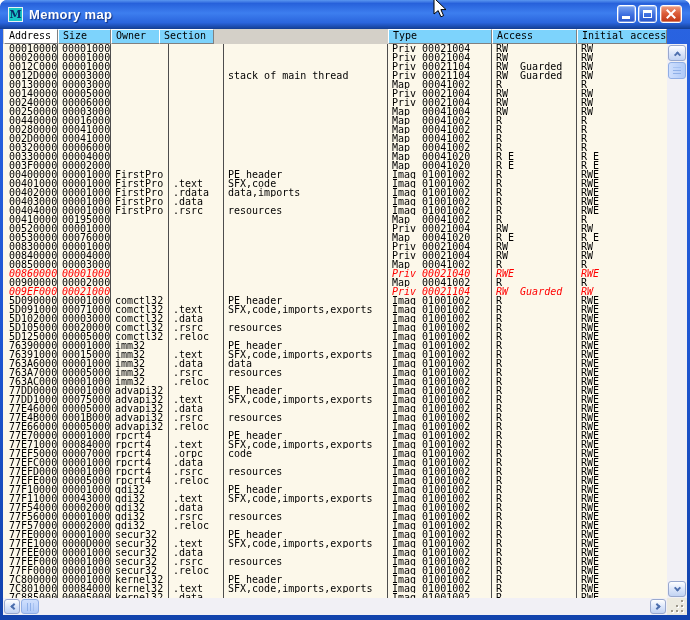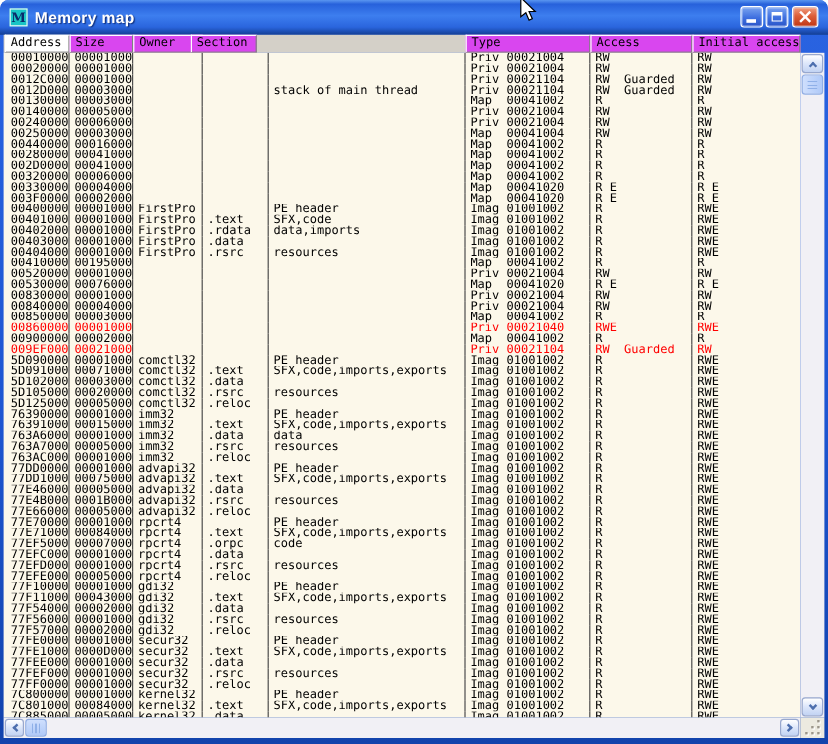--- a/index.html
+++ b/index.html
@@ -33,32 +33,32 @@
   .glyph-close { position:absolute; left:50%; top:50%; width:12px; height:12px;
     transform:translate(-50%,-50%); }
   .glyph-close::before,.glyph-close::after { content:""; position:absolute; left:5px; top:0;
     width:2px; height:12px; background:#fff; }
   .glyph-close::before { transform:rotate(45deg); }
   .glyph-close::after  { transform:rotate(-45deg); }
 
   
   .header-row { position:absolute; left:3px; top:29px; width:664px; height:15px;
     background:#D4D0C8;text-decoration:underline; }
-  .hcell { position:absolute; top:0; height:15px; background:#d946ef;
+  .hcell { position:absolute; top:0; height:15px; background:#7dd3fc;
     border:1px solid; border-color:#FFFFFF #808080 #808080 #FFFFFF;
     font-size:10px; line-height:12px; padding-left:4px; color:#000;
     white-space:pre; overflow:hidden; }
   .hcell.sorted { background:#FFFFFF; }
 
   
   .data-area { position:absolute; left:3px; top:44px; width:664px; height:554px;
     background:#FCF8EA; overflow:hidden; }
   .row { position:relative; height:9px; width:664px; padding-left:1px;
     display:flex; color:#000; }
-  .row.alert { color:#FF0000; }
+  .row.alert { color:#FF0000;font-style:italic; }
   .cell { height:9px; font-size:10px; line-height:9px; white-space:pre;
     overflow:hidden; border-right:1px solid #4D4D4D; padding-left:4px; flex:none; }
   .c0 { width:54px; padding-left:5px; }
   .c1 { width:53px; }
   .c2 { width:58px; }
   .c3 { width:55px; }
   .c4 { width:164px; }
   .c5 { width:104px; }
   .c6 { width:85px; }
   .c7 { width:88px; border-right:none; }

